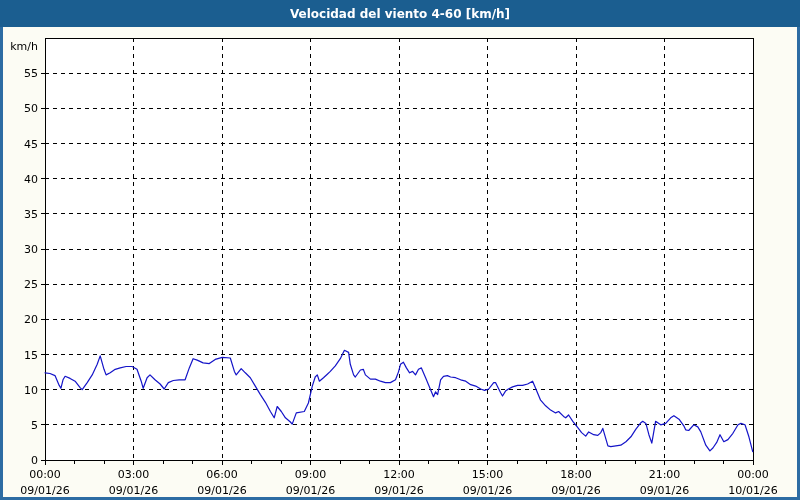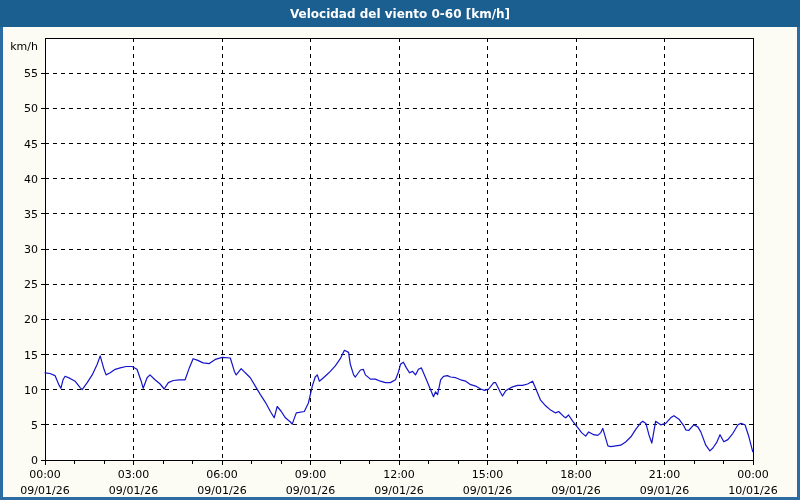--- a/index.html
+++ b/index.html
@@ -16,21 +16,21 @@
     border-left:3px solid transparent;border-right:3px solid transparent;border-bottom:3px solid transparent;
   }
   svg{display:block;}
   text{font-family:"DejaVu Sans",sans-serif;}
 </style>
 </head>
 <body>
 
 <div class="window" style="background: rgb(252, 252, 244);">
   <div class="titlebar" id="titlebar" style="background: rgb(27, 94, 144);">
-    <span>Velocidad del viento 0-60 [km/h]</span>
+    <span>Velocidad del viento 4-60 [km/h]</span>
   </div>
   <div class="chart-frame" id="chart-frame" style="border-left-color: rgb(45, 108, 163); border-right-color: rgb(45, 108, 163); border-bottom-color: rgb(45, 108, 163); background: rgb(252, 252, 244);">
     <svg id="chart" width="794" height="470" viewBox="0 0 794 470">
         <rect x="42" y="11" width="708" height="422" fill="#ffffff"></rect>
         <line x1="42" y1="397.8333333333333" x2="750" y2="397.8333333333333" stroke="#000000" stroke-width="1" stroke-dasharray="4 4" shape-rendering="crispEdges"></line>
         <line x1="42" y1="362.6666666666667" x2="750" y2="362.6666666666667" stroke="#000000" stroke-width="1" stroke-dasharray="4 4" shape-rendering="crispEdges"></line>
         <line x1="42" y1="327.5" x2="750" y2="327.5" stroke="#000000" stroke-width="1" stroke-dasharray="4 4" shape-rendering="crispEdges"></line>
         <line x1="42" y1="292.33333333333337" x2="750" y2="292.33333333333337" stroke="#000000" stroke-width="1" stroke-dasharray="4 4" shape-rendering="crispEdges"></line>
         <line x1="42" y1="257.16666666666663" x2="750" y2="257.16666666666663" stroke="#000000" stroke-width="1" stroke-dasharray="4 4" shape-rendering="crispEdges"></line>
         <line x1="42" y1="222" x2="750" y2="222" stroke="#000000" stroke-width="1" stroke-dasharray="4 4" shape-rendering="crispEdges"></line>

